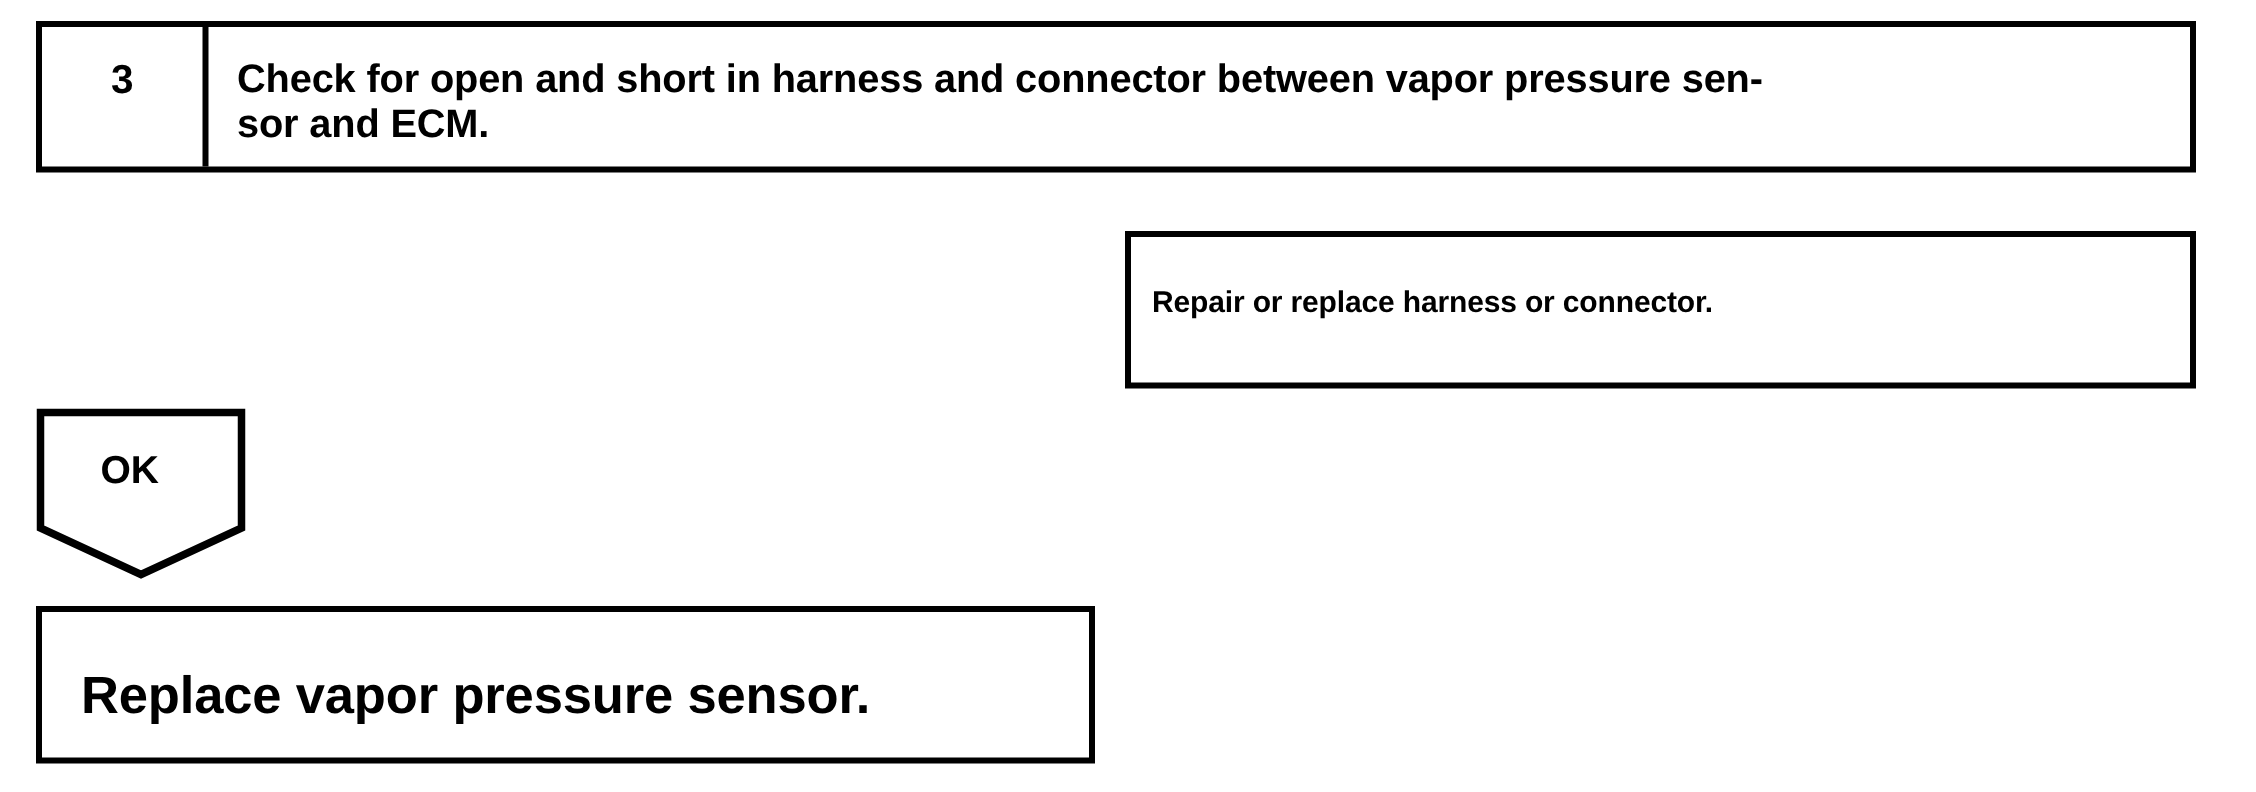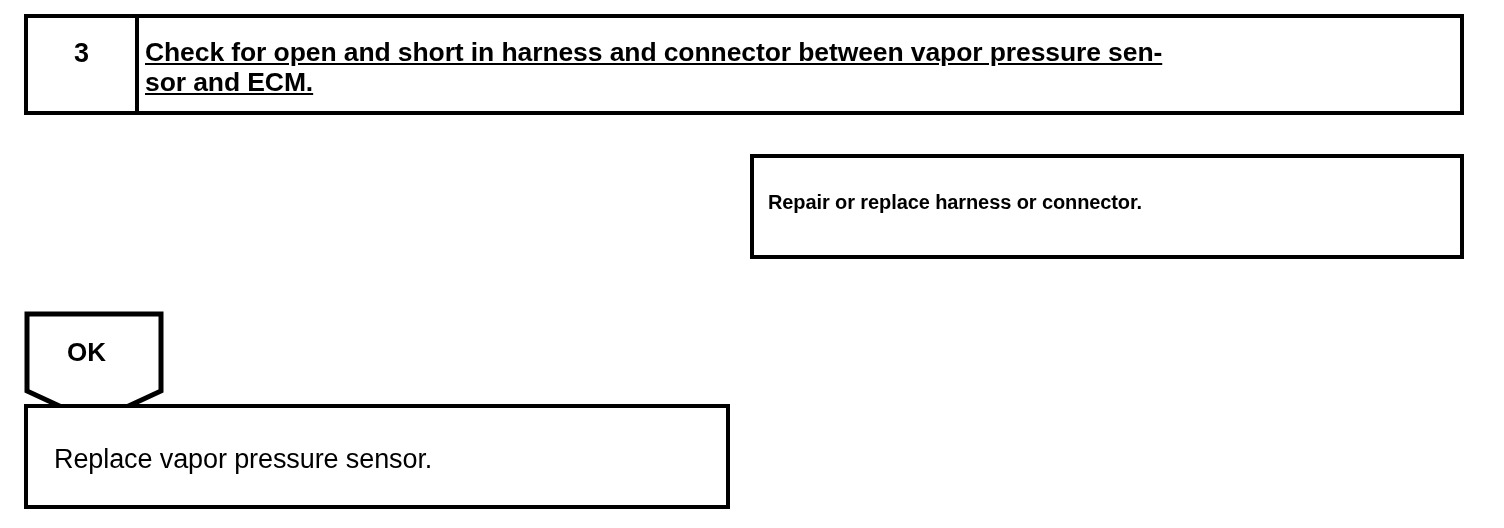--- a/index.html
+++ b/index.html
@@ -51,22 +51,21 @@
     padding-top: 22px;
     letter-spacing: 0px;
   }
   #step-text-cell {
     position: absolute;
     left: 111px;
     top: 0;
     right: 0;
     height: 100%;
     box-sizing: border-box;
-    padding: 20px 6px 0 6px;
-    text-decoration: underline;
+    padding: 20px 6px 0 19px;
   }
   #step-text {
     font-size: 26.5px;
     font-weight: bold;
     line-height: 1.13;
     letter-spacing: -0.1px;
     white-space: pre-line;
   }
 
   
@@ -105,21 +104,20 @@
     white-space: nowrap;
   }
 
   
   #ok-shape {
     position: absolute;
     left: 24px;
     top: 272px;
     width: 140px;
     height: 114px;
-    margin-top: 39px;
   }
   #ok-shape svg { display: block; }
   #ok-label {
     position: absolute;
     left: 43px;
     top: 28px;
     font-size: 26px;
     font-weight: bold;
     line-height: 1;
   }
@@ -128,22 +126,22 @@
   #final-box {
     left: 24px;
     top: 404px;
     width: 706px;
     height: 105px;
   }
   #final-text {
     position: absolute;
     left: 26px;
     top: 37px;
-    font-size: 27px;
-    font-weight: normal;
+    font-size: 35px;
+    font-weight: bold;
     line-height: 1.1;
     letter-spacing: -0.1px;
     white-space: nowrap;
   }
 </style>
 </head>
 <body>
 
 <div id="page">
 

